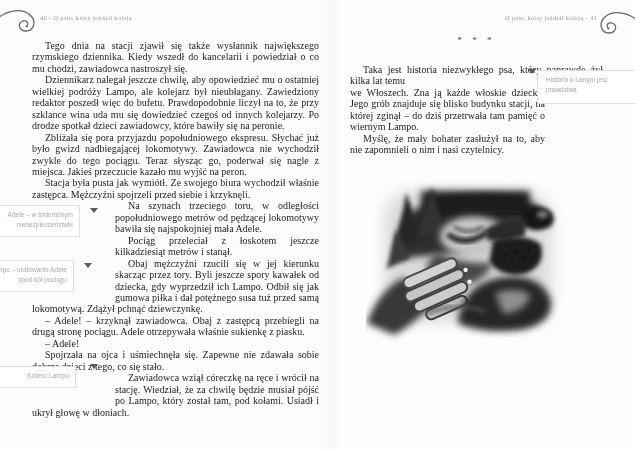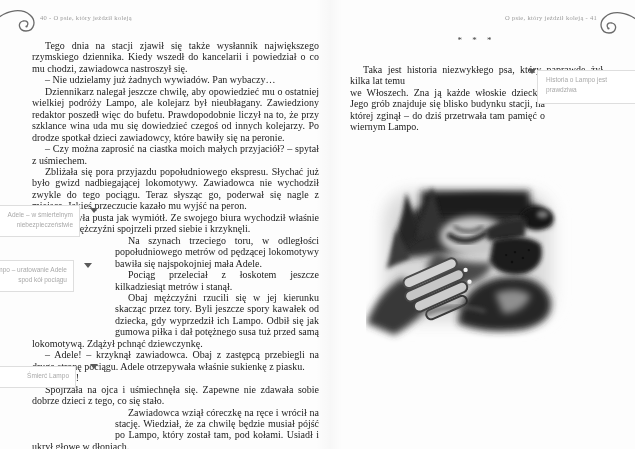--- a/index.html
+++ b/index.html
@@ -80,39 +80,38 @@
       <path d="M0,12 C10,4 24,2 32,9 C39,15 36,25 28,25 C21,25 19,17 25,15 C29,14 31,17 29,20" fill="none" stroke="#6a6a6a" stroke-width="1.3" stroke-linecap="round"></path>
       <circle cx="28.5" cy="20.5" r="1.1" fill="#6a6a6a"></circle>
     </g>
   </svg>
 
   <div class="phead phead-left">40 - O psie, który jeździł koleją</div>
   <div class="phead phead-right">O psie, który jeździł koleją - 41</div>
 
   <div class="col col-left">
     <p class="par"><span>Tego dnia na stacji zjawił się także wysłannik największego rzymskiego dziennika. Kiedy wszedł do kancelarii i powiedział o co mu chodzi, zawiadowca nastroszył się.</span></p>
-    <p class="par"><span>– Nie udzielamy już żadnych wywiadów. Pan wybaczy…</span></p>
     <p class="par"><span>Dziennikarz nalegał jeszcze chwilę, aby opowiedzieć mu o ostatniej wielkiej podróży Lampo, ale kolejarz był nieubłagany. Zawiedziony redaktor poszedł więc do bufetu. Prawdopodobnie liczył na to, że przy szklance wina uda mu się dowiedzieć czegoś od innych kolejarzy. Po drodze spotkał dzieci zawiadowcy, które bawiły się na peronie.</span></p>
-    <p class="par"><span>– Czy można zaprosić na ciastka moich małych przyjaciół? – spytał z uśmiechem.</span></p>
     <p class="par"><span>Zbliżała się pora przyjazdu popołudniowego ekspresu. Słychać już było gwizd nadbiegającej lokomotywy. Zawiadowca nie wychodził zwykle do tego pociągu. Teraz słysząc go, poderwał się nagle z miejsca. Jakieś przeczucie kazało mu wyjść na peron.</span></p>
     <p class="par"><span>Stacja była pusta jak wymiótł. Ze swojego biura wychodził właśnie zastępca. Mężczyźni spojrzeli przed siebie i krzyknęli.</span></p>
     <p class="par"><span class="spc-big"></span><span>Na szynach trzeciego toru, w odległości popołudniowego metrów od pędzącej lokomotywy bawiła się najspokojniej mała Adele.</span></p>
     <p class="par"><span>Pociąg przeleciał z łoskotem jeszcze kilkadziesiąt metrów i stanął.</span></p>
     <p class="par"><span>Obaj mężczyźni rzucili się w jej kierunku skacząc przez tory. Byli jeszcze spory kawałek od dziecka, gdy wyprzedził ich Lampo. Odbił się jak gumowa piłka i dał potężnego susa tuż przed samą lokomotywą. Zdążył pchnąć dziewczynkę.</span></p>
     <p class="par"><span>– Adele! – krzyknął zawiadowca. Obaj z zastępcą przebiegli na drugą stronę pociągu. Adele otrzepywała właśnie sukienkę z piasku.</span></p>
     <p class="par"><span>– Adele!</span></p>
     <p class="par"><span>Spojrzała na ojca i uśmiechnęła się. Zapewne nie zdawała sobie dobrze dzieci z tego, co się stało.</span></p>
     <p class="par"><span class="spc-sm"></span><span>Zawiadowca wziął córeczkę na ręce i wrócił na stację. Wiedział, że za chwilę będzie musiał pójść po Lampo, który został tam, pod kołami. Usiadł i ukrył głowę w dłoniach.</span></p>
 
   </div>
 
   <div class="sep">* * *</div>
   <div class="col col-right">
     <p class="par"><span>Taka jest historia niezwykłego psa, który naprawdę żył kilka lat temu</span></p>
     <p class="par noind"><span class="spc-r"></span><span>we Włoszech. Zna ją każde włoskie dziecko. Jego grób znajduje się blisko budynku stacji, na której zginął – do dziś przetrwała tam pamięć o wiernym Lampo.</span></p>
+    <p class="par"><span>Myślę, że mały bohater zasłużył na to, aby nie zapomnieli o nim i nasi czytelnicy.</span></p>
   </div>
 
   <div class="note note1 note-align-r">
     <span class="nl">Adele – w śmiertelnym</span>
     <span class="nl">niebezpieczeństwie</span>
   </div>
   <div class="note note2 note-align-r">
     <span class="nl">Lampo – uratowanie Adele</span>
     <span class="nl">spod kół pociągu</span>
   </div>

